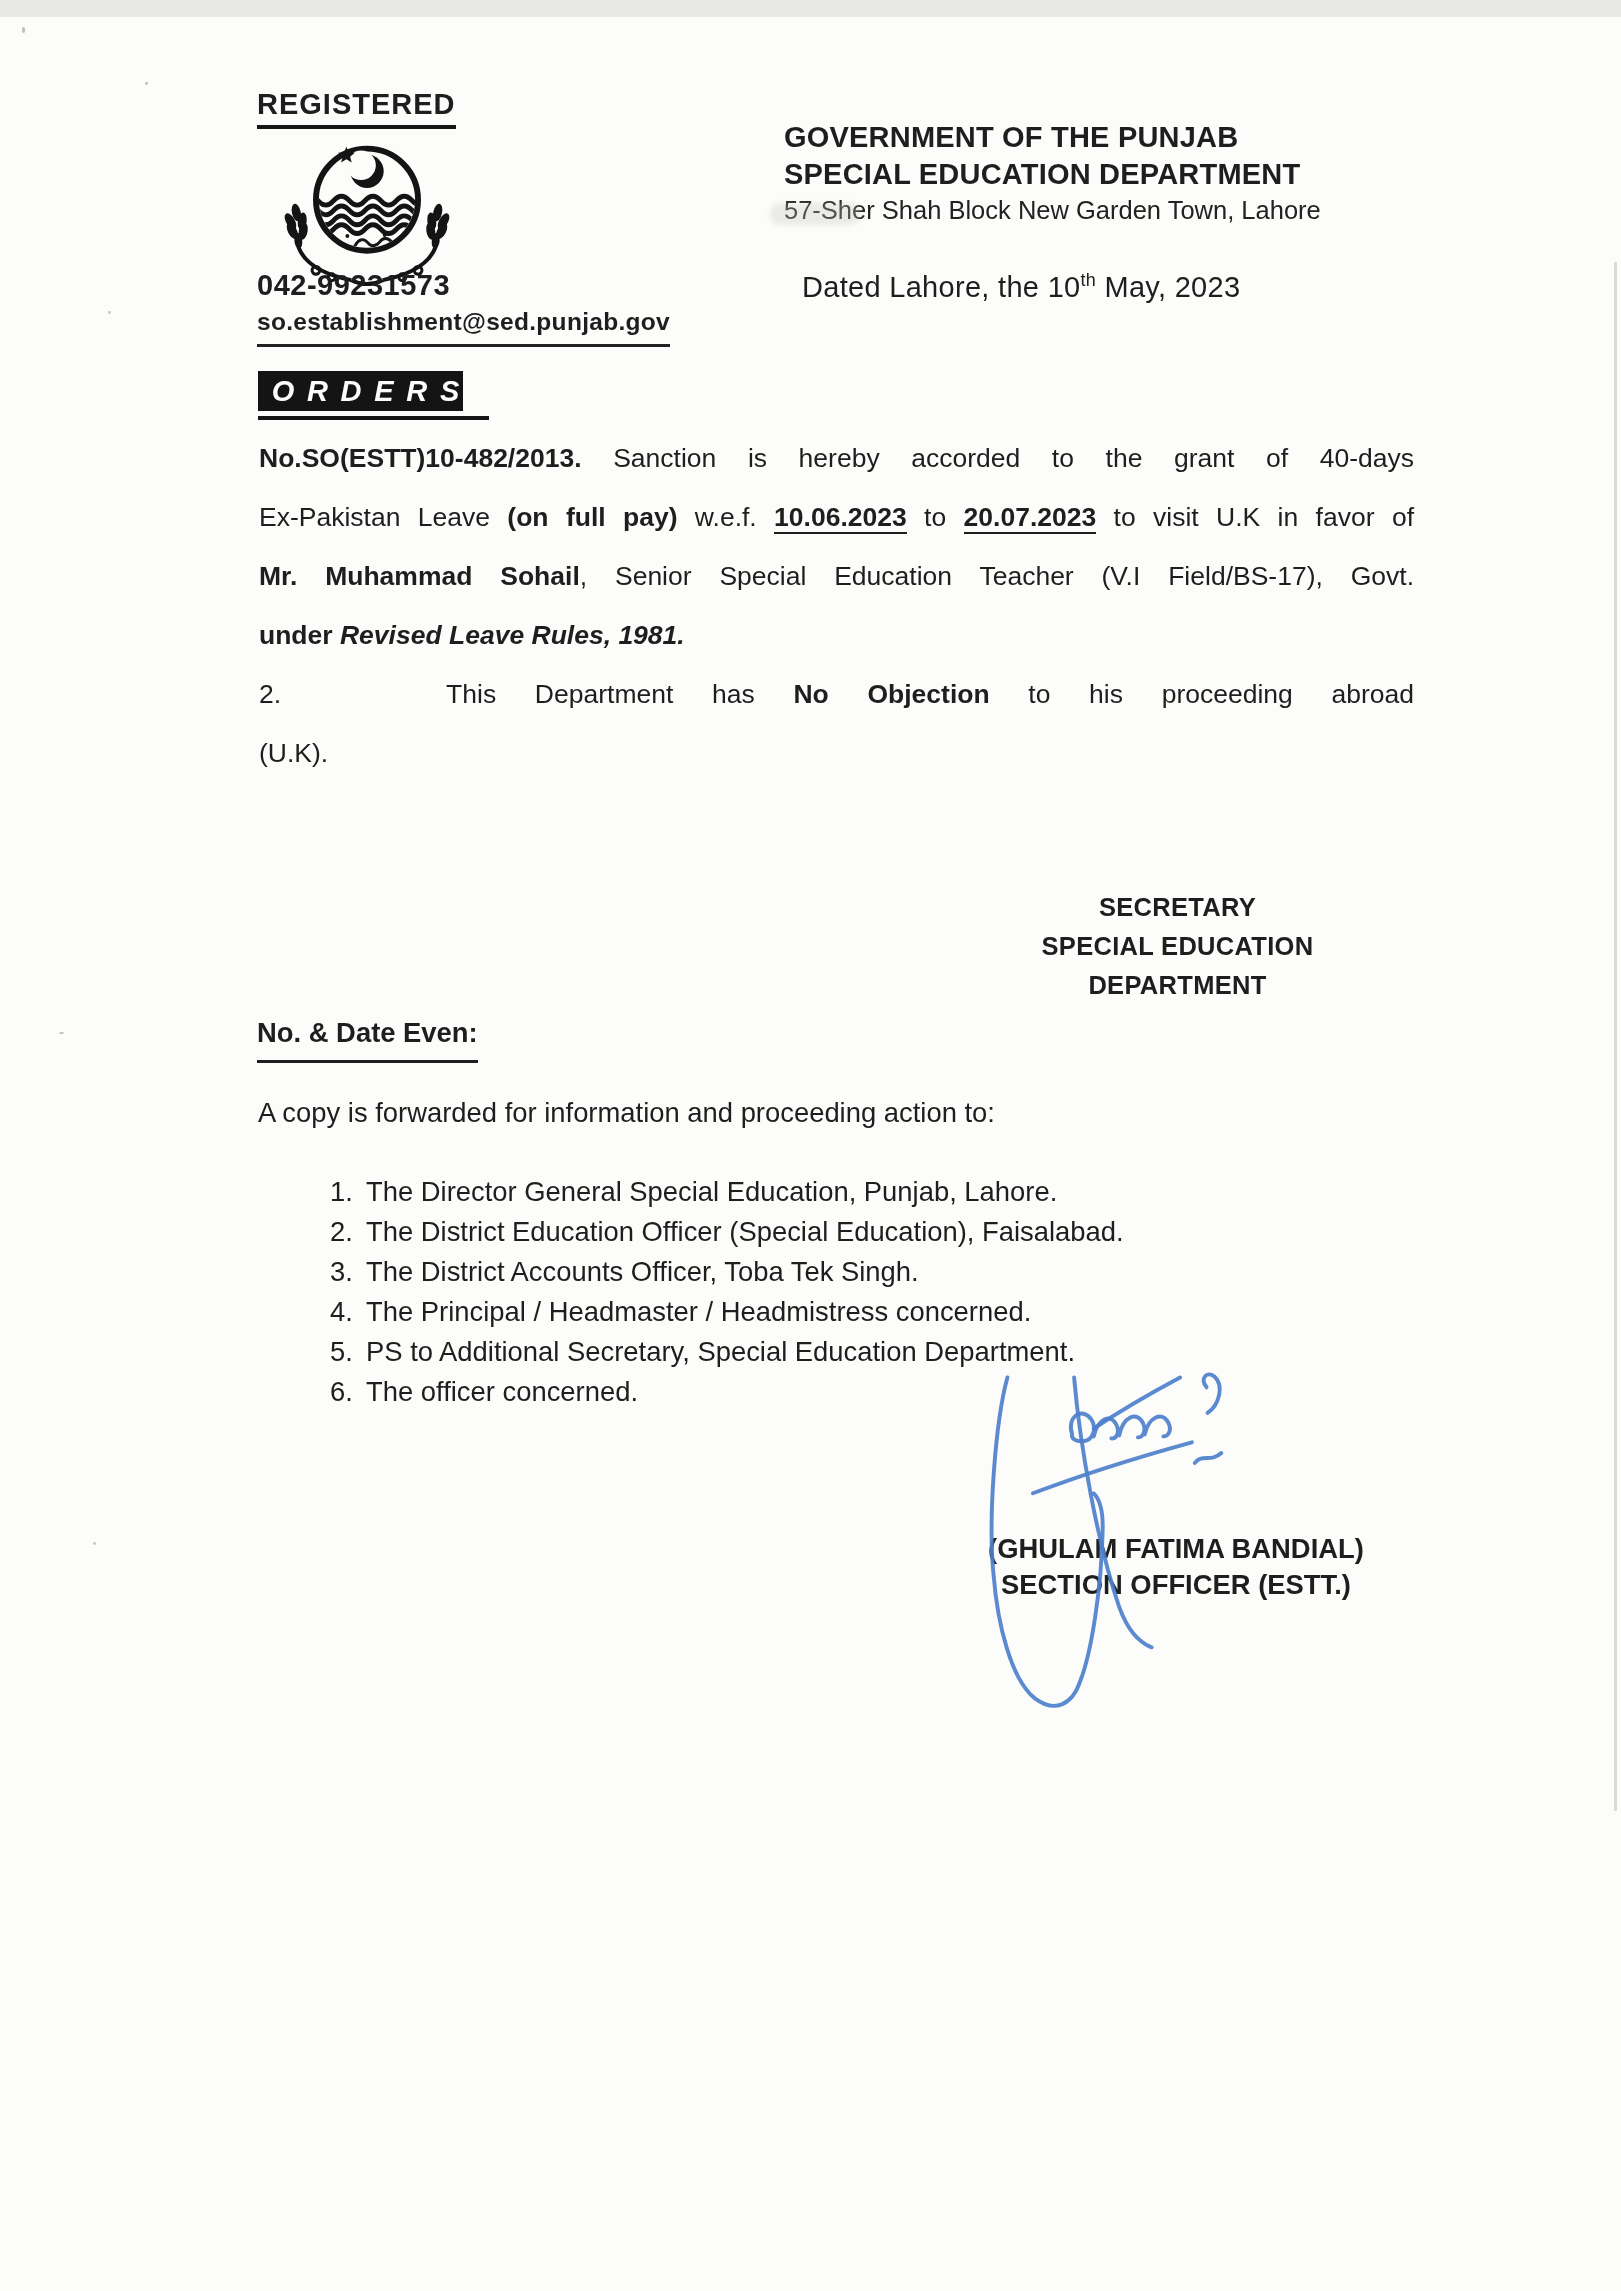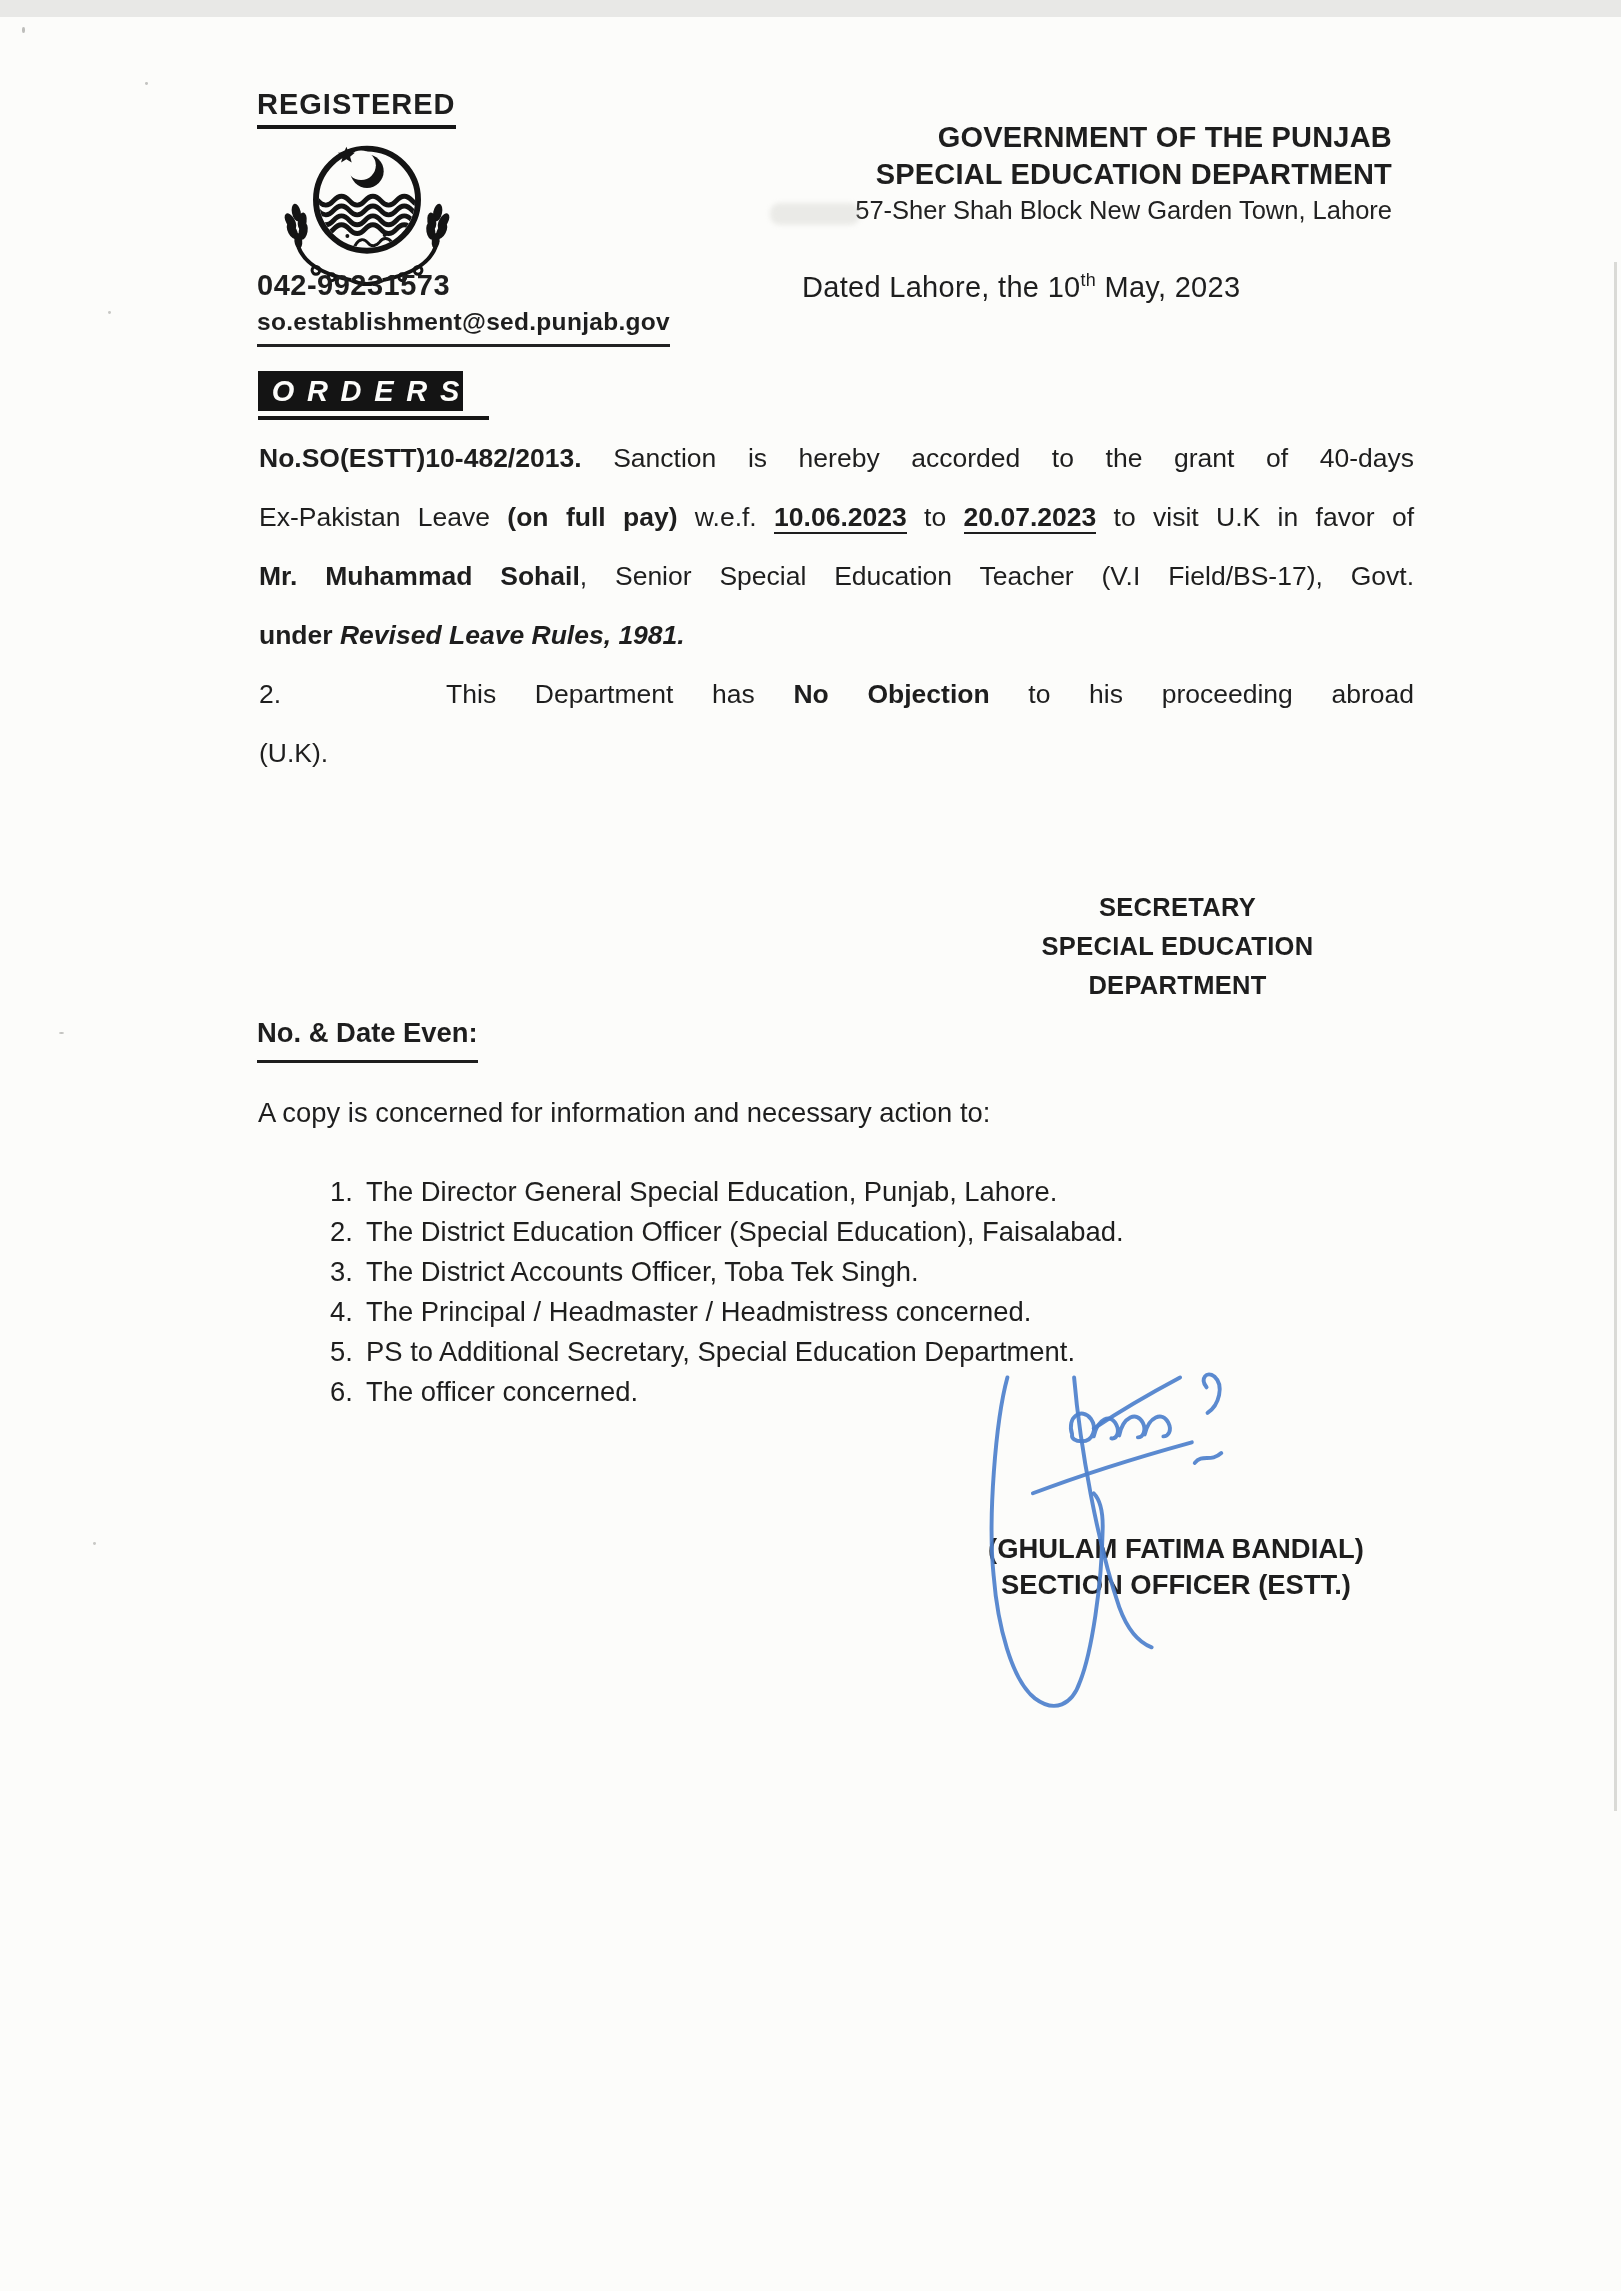--- a/index.html
+++ b/index.html
@@ -18,21 +18,21 @@
   .emblem{ position:absolute; left:261px; top:108px; width:212px; height:169px; }
   .phone{
     position:absolute; left:257px; top:252px;
     font-size:29px; font-weight:bold; letter-spacing:0.5px;
   }
   .email{
     position:absolute; left:257px; top:291px;
     font-size:24.5px; font-weight:bold; letter-spacing:0.3px;
     border-bottom:3.9px solid #222; padding-bottom:8px;
   }
-  .letterhead{ position:absolute; left:784px; top:102px; width:608px; text-align:right; }
+  .letterhead{ position:absolute; left:784px; top:102px; width:608px; text-align:left; }
   .lh-gov, .lh-dept{ font-size:29px; font-weight:bold; line-height:37px; letter-spacing:0.2px; }
   .lh-addr{ font-size:25.5px; line-height:35px; color:#222; }
   .dateline{ position:absolute; left:802px; top:253px; font-size:29px; letter-spacing:0.3px; }
   .dateline sup{ font-size:.62em; }
   
   .orders-box{
     position:absolute; left:258px; top:354px; width:205px; height:40px;
     background:#141414; color:#fcfcfa; box-sizing:border-box;
     display:flex; align-items:center; padding-left:13.7px;
     font-size:29px; font-weight:bold; font-style:italic; letter-spacing:12.7px;
@@ -183,21 +183,21 @@
     </div>
   </div>
 
   <div class="secretary">
     <div>SECRETARY</div>
     <div>SPECIAL EDUCATION</div>
     <div>DEPARTMENT</div>
   </div>
 
   <div class="even-heading">No. &amp; Date Even:</div>
-  <div class="forward-intro">A copy is concerned for information and necessary action to:</div>
+  <div class="forward-intro">A copy is forwarded for information and proceeding action to:</div>
 
   <ol class="cc-list">
     <li>The Director General Special Education, Punjab, Lahore.</li>
     <li>The District Education Officer (Special Education), Faisalabad.</li>
     <li>The District Accounts Officer, Toba Tek Singh.</li>
     <li>The Principal / Headmaster / Headmistress concerned.</li>
     <li>PS to Additional Secretary, Special Education Department.</li>
     <li>The officer concerned.</li>
   </ol>
 

